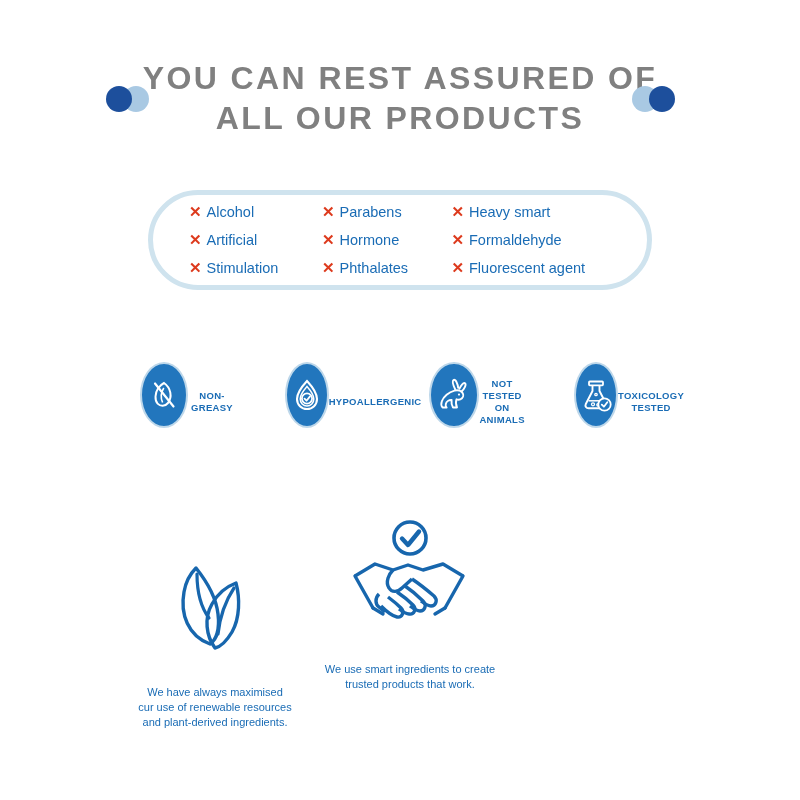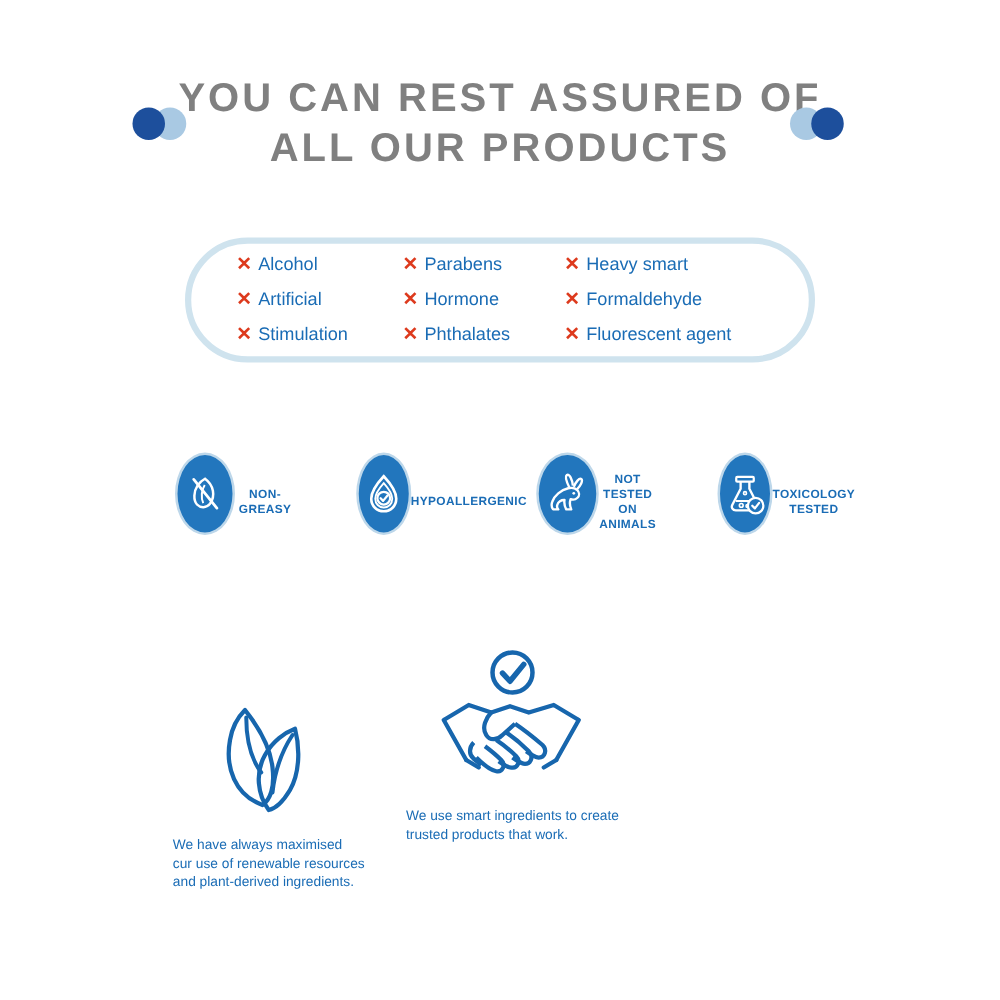--- a/index.html
+++ b/index.html
@@ -145,24 +145,24 @@
   }
   .feature-0 { left: 10px;  top: 38px;  width: 190px; }
   .feature-1 { left: 205px; top: 0px;   width: 190px; }
   .feature-2 { left: 400px; top: 30px;  width: 190px; }
   .feature-icon {
     display: flex;
     align-items: center;
     justify-content: center;
   }
   .feature-text {
-    margin-top: 8px;
+    margin-top: 24px;
     font-size: 11px;
     color: #1a6cb5;
-    text-align: left;
+    text-align: center;
     line-height: 15px;
     white-space: pre-line;
   }
 </style>
 </head>
 <body>
 
 <div class="header">
   <div class="header-title">YOU CAN REST ASSURED OF</div>
   <div class="header-title">ALL OUR PRODUCTS</div>

